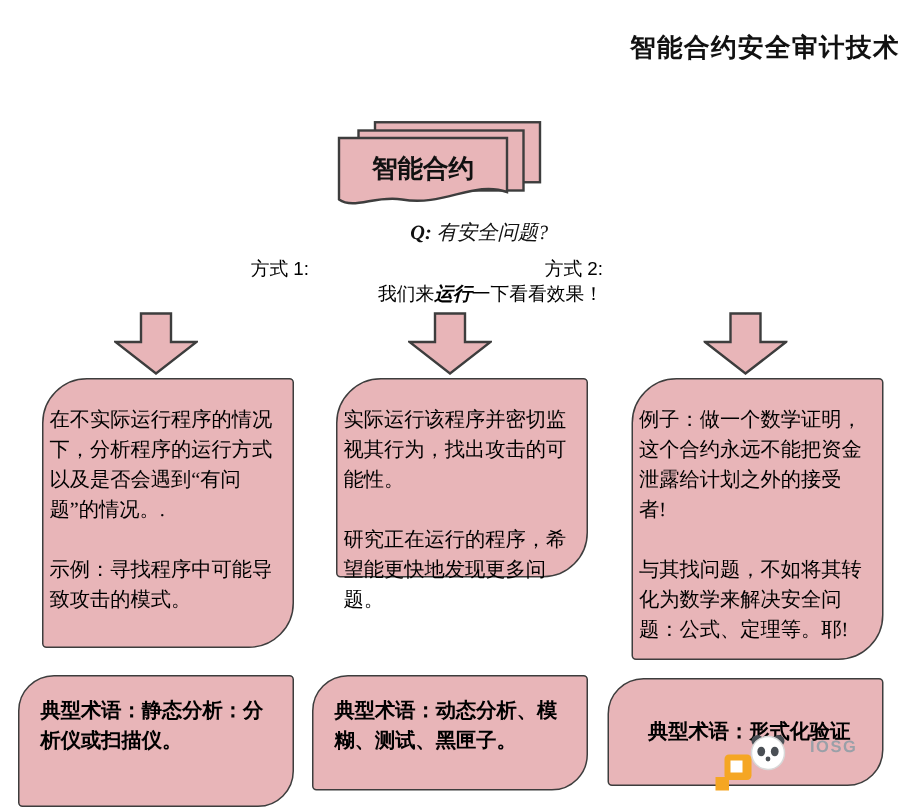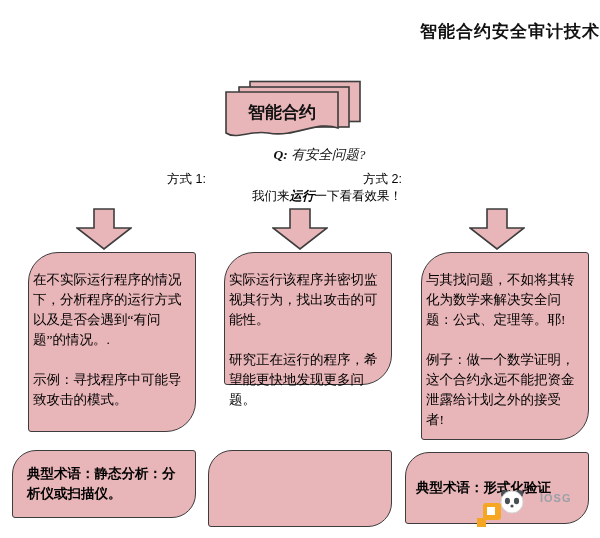--- a/index.html
+++ b/index.html
@@ -57,23 +57,23 @@
 
   .term-box{
     position:absolute;left:0;right:0;
     background:var(--shape-fill);
     border:1.6px solid var(--shape-border);
     border-radius:24px 3px 24px 3px;
     padding:13px 11px 0 14px;
     font-family:"Liberation Serif",serif;
     font-weight:bold;font-size:13.5px;line-height:1.5;color:#000;
   }
-  .col1 .term-box{top:450px;height:68px;}
+  .col1 .term-box{top:450px;height:88px;}
   .col2 .term-box{top:450px;height:77px;}
-  .col3 .term-box{top:452px;height:72px;display:flex;align-items:center;padding-top:0;padding-left:10px;}
+  .col3 .term-box{top:452px;height:72px;display:flex;align-items:center;padding-top:0;padding-left:26px;}
   .term-latin{display:block;font-family:"Liberation Sans",sans-serif;}
   .term-latin:empty{display:none;}
 
   
   .watermark{position:absolute;right:0;bottom:2px;width:148px;height:44px;}
   .wm-overlay{
     position:absolute;left:88px;top:0;z-index:1;
     font-size:11px;font-weight:600;letter-spacing:1px;color:var(--watermark-gray);
   }
   .wm-brand{
@@ -132,32 +132,33 @@
     <div class="arrow-wrap">
       <svg width="56" height="42" viewBox="0 0 56 42">
         <polygon points="18,1 38,1 38,20 55,20 28,41 1,20 18,20" style="fill:var(--shape-fill);stroke:var(--shape-border);stroke-width:1.6"></polygon>
       </svg>
     </div>
     <div class="desc-box">
       <p>实际运行该程序并密切监视其行为，找出攻击的可能性。</p>
       <p>研究正在运行的程序，希望能更快地发现更多问题。</p>
     </div>
     <div class="term-box">
+      <span>典型术语：动态分析、模糊、测试、黑匣子。</span>
     </div>
   </div>
 
   <div class="col col3">
     <div class="arrow-wrap">
       <svg width="56" height="42" viewBox="0 0 56 42">
         <polygon points="18,1 38,1 38,20 55,20 28,41 1,20 18,20" style="fill:var(--shape-fill);stroke:var(--shape-border);stroke-width:1.6"></polygon>
       </svg>
     </div>
     <div class="desc-box">
+      <p>例子：做一个数学证明，这个合约永远不能把资金泄露给计划之外的接受者!</p>
       <p>与其找问题，不如将其转化为数学来解决安全问题：公式、定理等。耶!</p>
-      <p>例子：做一个数学证明，这个合约永远不能把资金泄露给计划之外的接受者!</p>
     </div>
     <div class="term-box">
       <span>典型术语：形式化验证</span>
 
     </div>
   </div>
 
   <div class="watermark">
     <span class="wm-overlay">IOSG</span>
     <span class="wm-logo">

